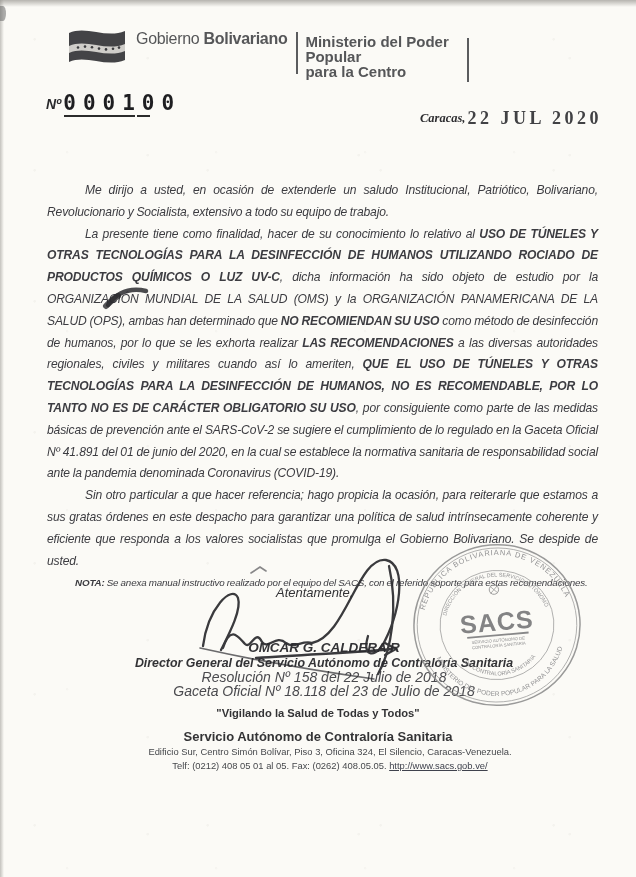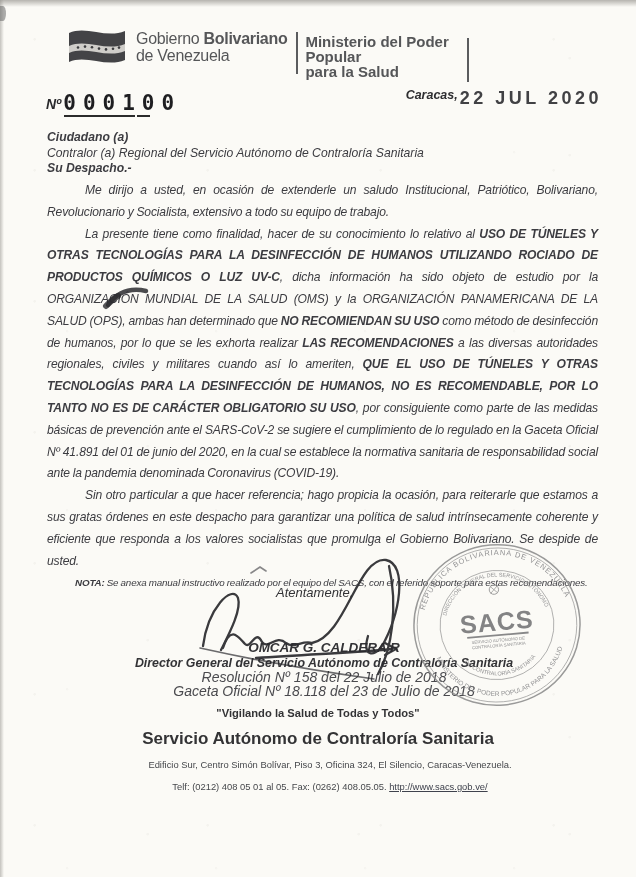--- a/index.html
+++ b/index.html
@@ -30,21 +30,21 @@
 
   
   .docnum{position:absolute;left:46px;top:91px;display:flex;align-items:flex-start;}
   .docnum .no{font-style:italic;font-weight:bold;font-size:14px;margin-top:5px;color:#2a2a2d;}
   .docnum .digits{font-family:"DejaVu Sans Mono",monospace;font-weight:bold;font-size:21px;
         letter-spacing:7px;color:#1e1e21;margin-left:2px;position:relative;padding-bottom:4px;}
   .docnum .digits::after{content:"";position:absolute;left:1px;bottom:2px;width:60%;
         border-bottom:2.5px solid #2b2b2b;}
   .docnum .digits::before{content:"";position:absolute;left:63%;bottom:2px;width:11%;
         border-bottom:2.5px solid #2b2b2b;}
-  .dateline{position:absolute;right:34px;top:88px;display:flex;align-items:flex-start;}
+  .dateline{position:absolute;right:34px;top:108px;display:flex;align-items:center;font-family:Liberation Serif, serif;}
   .dateline .city{font-style:italic;font-weight:bold;font-size:12.5px;color:#2e2e31;}
   .dateline .dstamp{font-size:18px;font-weight:600;letter-spacing:3.5px;color:#414144;margin-left:2px;}
 
   
   .addr{position:absolute;left:47px;top:130px;font-style:italic;font-size:12.2px;line-height:15.6px;}
   .addr .b{font-weight:bold;}
 
   
   .body{position:absolute;left:47px;top:180px;width:551px;font-style:italic;font-size:12.1px;
         line-height:21.8px;text-align:justify;letter-spacing:-.15px;word-spacing:-.4px;}
@@ -57,22 +57,22 @@
   .atent{position:absolute;left:276px;top:585px;font-style:italic;font-size:13px;color:#333336;text-align:center;}
   .sigblock{position:absolute;left:84px;top:640px;width:480px;text-align:center;font-style:italic;}
   .sigblock .name{font-weight:bold;font-size:13.5px;color:#333336;}
   .sigblock .title{font-weight:bold;font-size:12.4px;margin-top:1px;color:#333336;}
   .sigblock .small{font-size:14px;margin-top:2px;color:#4a4a4e;line-height:11.5px;}
 
   
   .slogan{position:absolute;left:0;top:707px;width:100%;text-align:center;font-weight:bold;
         font-size:11.2px;color:#333335;}
   .foot{position:absolute;left:0;top:729px;width:100%;text-align:center;}
-  .foot .org{font-weight:bold;font-size:17px;color:#333335;}
-  .foot .line{font-size:9.4px;margin-top:10px;color:#46484c;line-height:11.5px;padding-left:24px;}
+  .foot .org{font-weight:bold;font-size:13px;color:#333335;}
+  .foot .line{font-size:9.4px;margin-top:2px;color:#46484c;line-height:11.5px;padding-left:24px;}
   .foot .link{text-decoration:underline;color:#3f424d;}
 
   
   .seal{position:absolute;left:408px;top:541px;transform:rotate(-5deg);opacity:.88;z-index:4;}
   .sig-ink{position:absolute;left:164px;top:548px;z-index:5;}
   .ink-mark{position:absolute;left:100px;top:278px;z-index:3;}
   .pen-tick{position:absolute;left:248px;top:563px;z-index:3;}
 </style>
 </head>
 <body>
@@ -91,44 +91,38 @@
           <circle cx="19" cy="22.6" r="1.3"></circle>
         <circle cx="26" cy="23.2" r="1.3"></circle>
           <circle cx="33" cy="24.6" r="1.3"></circle>
         <circle cx="40" cy="25.4" r="1.3"></circle>
           <circle cx="47" cy="24.8" r="1.3"></circle>
         <circle cx="53" cy="23.6" r="1.3"></circle>
       </g>
     </svg>
     <div class="gov">
       <div><span>Gobierno</span>&nbsp;<b>Bolivariano</b></div>
-      <div>de Venezuela</div>
     </div>
     <div class="vdiv1"></div>
     <div class="min">
       <div>Ministerio del Poder Popular</div>
-      <div>para la Salud</div>
+      <div>para la Centro</div>
     </div>
     <div class="vdiv2"></div>
   </div>
 
   <div class="docnum">
     <span class="no">Nº</span>
     <span class="digits">000100</span>
   </div>
   <div class="dateline">
     <span class="city">Caracas,</span>
     <span class="dstamp">22 JUL 2020</span>
   </div>
 
-  <div class="addr">
-    <div class="b">Ciudadano (a)</div>
-    <div>Contralor (a) Regional del Servicio Autónomo de Contraloría Sanitaria</div>
-    <div class="b">Su Despacho.-</div>
-  </div>
 
   <div class="body">
     <p><span>Me dirijo a usted, en ocasión de extenderle un saludo Institucional, Patriótico, Bolivariano, Revolucionario y Socialista, extensivo a todo su equipo de trabajo.</span></p>
     <p><span>La presente tiene como finalidad, hacer de su conocimiento lo relativo al </span><span class="b">USO DE TÚNELES Y OTRAS TECNOLOGÍAS PARA LA DESINFECCIÓN DE HUMANOS UTILIZANDO ROCIADO DE PRODUCTOS QUÍMICOS O LUZ UV-C</span><span>, dicha información ha sido objeto de estudio por la ORGANIZACIÓN MUNDIAL DE LA SALUD (OMS) y la ORGANIZACIÓN PANAMERICANA DE LA SALUD (OPS), ambas han determinado que </span><span class="b">NO RECOMIENDAN SU USO</span><span> como método de desinfección de humanos, por lo que se les exhorta realizar </span><span class="b">LAS RECOMENDACIONES</span><span> a las diversas autoridades regionales, civiles y militares cuando así lo ameriten, </span><span class="b">QUE EL USO DE TÚNELES Y OTRAS TECNOLOGÍAS PARA LA DESINFECCIÓN DE HUMANOS, NO ES RECOMENDABLE, POR LO TANTO NO ES DE CARÁCTER OBLIGATORIO SU USO</span><span>, por consiguiente como parte de las medidas básicas de prevención ante el SARS-CoV-2 se sugiere el cumplimiento de lo regulado en la Gaceta Oficial Nº 41.891 del 01 de junio del 2020, en la cual se establece la normativa sanitaria de responsabilidad social ante la pandemia denominada Coronavirus (COVID-19).</span></p>
     <p><span>Sin otro particular a que hacer referencia; hago propicia la ocasión, para reiterarle que estamos a sus gratas órdenes en este despacho para garantizar una política de salud intrínsecamente coherente y eficiente que responda a los valores socialistas que promulga el Gobierno Bolivariano. Se despide de usted.</span></p>
     <div class="nota">
       <span class="lbl">NOTA:</span><span> Se anexa manual instructivo realizado por el equipo del SACS, con el referido soporte para estas recomendaciones.</span>
     </div>
   </div>
 

